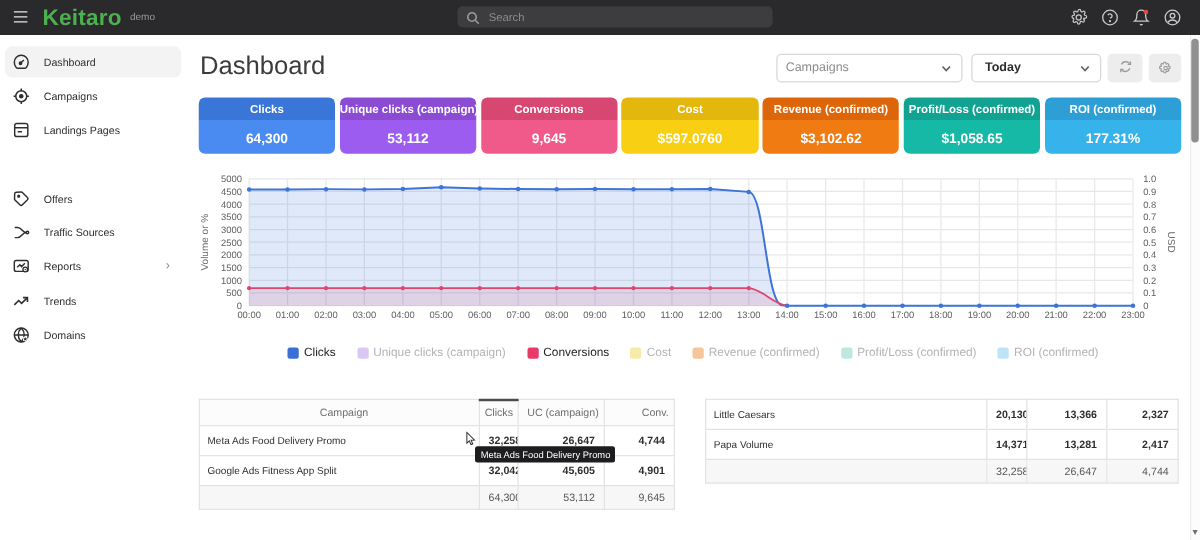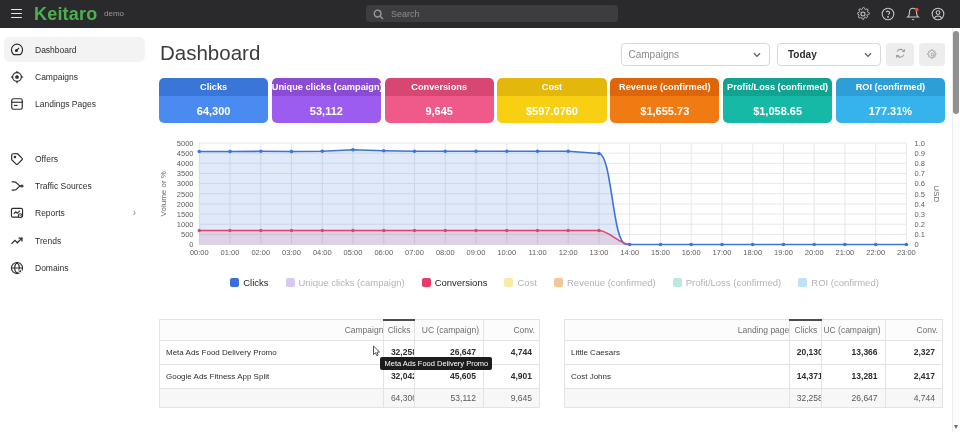--- a/index.html
+++ b/index.html
@@ -44,21 +44,21 @@
 
 
 #legend { position:absolute; left:153.5px; top:275px; width:802px; height:14px; display:flex; justify-content:center; align-items:center; gap:17px; }
 .litem { display:flex; align-items:center; gap:4px; font-size:9.5px; color:#b3b3b8; white-space:nowrap; }
 .litem.on { color:#1e1e20; }
 .lsq { width:9px; height:9px; border-radius:2px; display:inline-block; }
 
 
 table { border-collapse:collapse; table-layout:fixed; position:absolute; font-size:8px; color:#2e2e30; }
 td, th { border:1px solid #e3e3e5; overflow:hidden; white-space:nowrap; font-weight:normal; }
-th { color:#6f6f72; text-align:right; height:20.5px; background:#fcfcfc; padding:0 0 0 7px; font-size:8.5px; }
+th { color:#6f6f72; text-align:center; height:20.5px; background:#fcfcfc; padding:0 0 0 7px; font-size:8.5px; }
 th.num { text-align:right; padding:0 4px 0 0; }
 th.sorted { border-top:2px solid #4c4c4e; }
 td { height:24px; padding:0 0 0 6px; }
 td.name { font-size:8px; }
 td.num { font-weight:bold; font-size:8.5px; text-align:right; padding:0 7px 0 0; }
 td.clip { font-weight:bold; font-size:8.5px; text-align:left; padding:0 0 0 6.5px; }
 tr.foot td { background:#f7f7f8; color:#58585c; font-weight:normal; height:19.5px; }
 
 
 #tooltip { position:absolute; left:380px; top:356.5px; width:112px; height:13px; background:#1d1d1f; border-radius:2px; color:#fff; overflow:hidden; font-size:7.5px; line-height:13px; padding-left:4.5px; }
@@ -208,21 +208,21 @@
 <div class="card" style="left:384.6px">
     <div class="t" style="background:#d84672">Conversions</div>
     <div class="v" style="background:#ef5a8a">9,645</div>
   </div>
 <div class="card" style="left:497.4px">
     <div class="t" style="background:#e3b70c">Cost</div>
     <div class="v" style="background:#f8cf13">$597.0760</div>
   </div>
 <div class="card" style="left:610.2px">
     <div class="t" style="background:#dd660b">Revenue (confirmed)</div>
-    <div class="v" style="background:#f07b12">$1,655.73</div>
+    <div class="v" style="background:#f07b12">$3,102.62</div>
   </div>
 <div class="card" style="left:723px">
     <div class="t" style="background:#12a292">Profit/Loss (confirmed)</div>
     <div class="v" style="background:#16b9a6">$1,058.65</div>
   </div>
 <div class="card" style="left:835.8px">
     <div class="t" style="background:#2d9ed6">ROI (confirmed)</div>
     <div class="v" style="background:#35b3ea">177.31%</div>
   </div>
 
@@ -419,34 +419,28 @@
   </table>
 
 <table style="left:564px; top:318.5px; width:378px;">
   <colgroup>
       <col style="width:225.3px">
       <col style="width:31.9px">
       <col style="width:63.4px">
       <col style="width:57.4px">
     </colgroup>
   <tbody>
-      <tr>
-        <th>Landing page</th>
-        <th class="num sorted">Clicks</th>
-        <th class="num">UC (campaign)</th>
-        <th class="num">Conv.</th>
-      </tr>
   <tr>
         <td class="name">Little Caesars</td>
         <td class="clip">20,130</td>
         <td class="num">13,366</td>
         <td class="num">2,327</td>
       </tr>
   <tr>
-        <td class="name">Cost Johns</td>
+        <td class="name">Papa Volume</td>
         <td class="clip">14,371</td>
         <td class="num">13,281</td>
         <td class="num">2,417</td>
       </tr>
   <tr class="foot">
         <td></td>
         <td class="clip">32,258</td>
         <td class="num">26,647</td>
         <td class="num">4,744</td>
       </tr>

